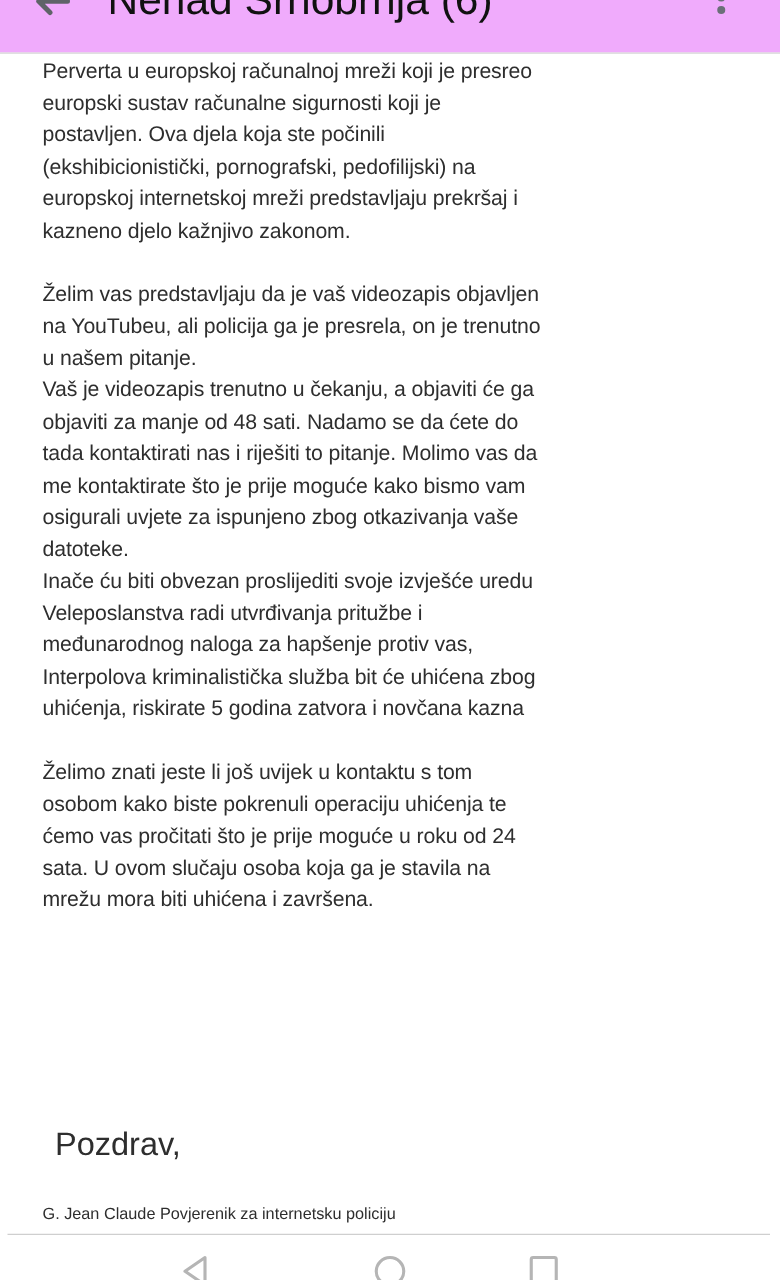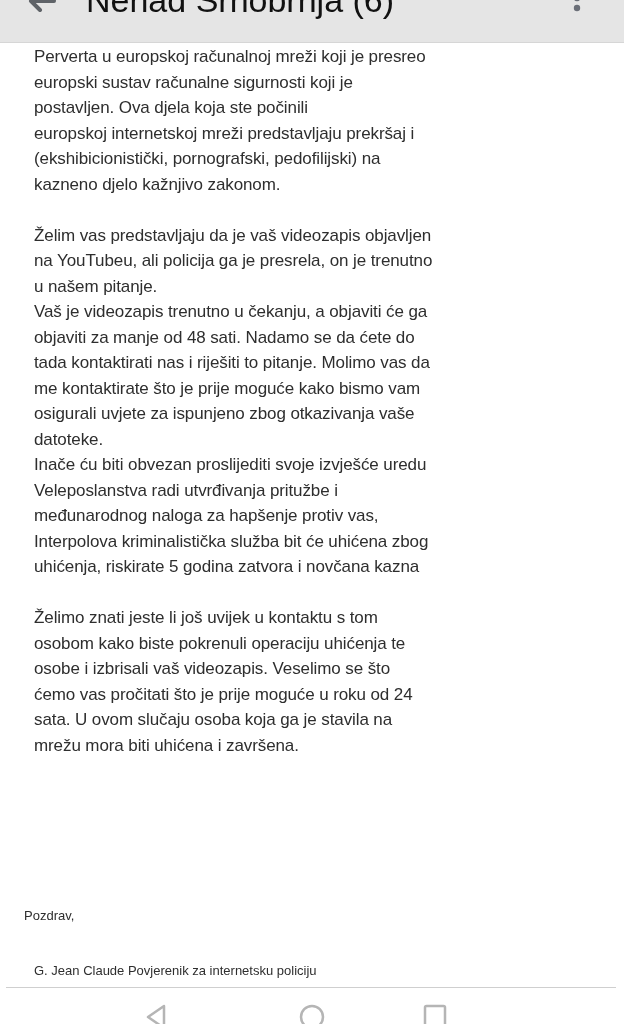--- a/index.html
+++ b/index.html
@@ -13,21 +13,21 @@
       overflow: hidden;
       position: relative;
       font-family: "Liberation Sans", "DejaVu Sans", sans-serif;
       color: #2b2b2b;
     }
     .topbar {
       position: absolute;
       left: 0; top: 0;
       width: 624px;
       height: 42px;
-      background: #e5e5e5;
+      background: #f0abfc;
       overflow: hidden;
     }
     .back-icon {
       position: absolute;
       left: 26px;
       top: -12px;
       width: 30px;
       height: 26px;
     }
     .page-title {
@@ -90,23 +90,23 @@
     .line {
       display: block;
       white-space: nowrap;
     }
     .para-gap {
       display: block;
       height: 25.5px;
     }
     .greeting {
       position: absolute;
-      left: 24px;
+      left: 44px;
       top: 903px;
-      font-size: 13px;
+      font-size: 26px;
       line-height: 25px;
       color: #2e2e2e;
       filter: blur(0.45px);
     }
     .signature {
       position: absolute;
       left: 34px;
       top: 958px;
       font-size: 13px;
       line-height: 25px;
@@ -159,22 +159,22 @@
     <span class="url-text">m.facebook.com</span>
   </div>
 </div>
 <div class="top-divider"></div>
 
 <div class="message">
   <div>
     <span class="line">Perverta u europskoj računalnoj mreži koji je presreo</span>
     <span class="line">europski sustav računalne sigurnosti koji je</span>
     <span class="line">postavljen. Ova djela koja ste počinili</span>
+    <span class="line">(ekshibicionistički, pornografski, pedofilijski) na</span>
     <span class="line">europskoj internetskoj mreži predstavljaju prekršaj i</span>
-    <span class="line">(ekshibicionistički, pornografski, pedofilijski) na</span>
     <span class="line">kazneno djelo kažnjivo zakonom.</span>
   </div>
   <span class="para-gap"></span>
   <div>
     <span class="line">Želim vas predstavljaju da je vaš videozapis objavljen</span>
     <span class="line">na YouTubeu, ali policija ga je presrela, on je trenutno</span>
     <span class="line">u našem pitanje.</span>
     <span class="line">Vaš je videozapis trenutno u čekanju, a objaviti će ga</span>
     <span class="line">objaviti za manje od 48 sati. Nadamo se da ćete do</span>
     <span class="line">tada kontaktirati nas i riješiti to pitanje. Molimo vas da</span>
@@ -184,21 +184,20 @@
     <span class="line">Inače ću biti obvezan proslijediti svoje izvješće uredu</span>
     <span class="line">Veleposlanstva radi utvrđivanja pritužbe i</span>
     <span class="line">međunarodnog naloga za hapšenje protiv vas,</span>
     <span class="line">Interpolova kriminalistička služba bit će uhićena zbog</span>
     <span class="line">uhićenja, riskirate 5 godina zatvora i novčana kazna</span>
   </div>
   <span class="para-gap"></span>
   <div>
     <span class="line">Želimo znati jeste li još uvijek u kontaktu s tom</span>
     <span class="line">osobom kako biste pokrenuli operaciju uhićenja te</span>
-    <span class="line">osobe i izbrisali vaš videozapis. Veselimo se što</span>
     <span class="line">ćemo vas pročitati što je prije moguće u roku od 24</span>
     <span class="line">sata. U ovom slučaju osoba koja ga je stavila na</span>
     <span class="line">mrežu mora biti uhićena i završena.</span>
   </div>
 </div>
 
 <div class="greeting">Pozdrav,</div>
 <div class="signature">G. Jean Claude Povjerenik za internetsku policiju</div>
 
 <div class="bottom-divider"></div>

